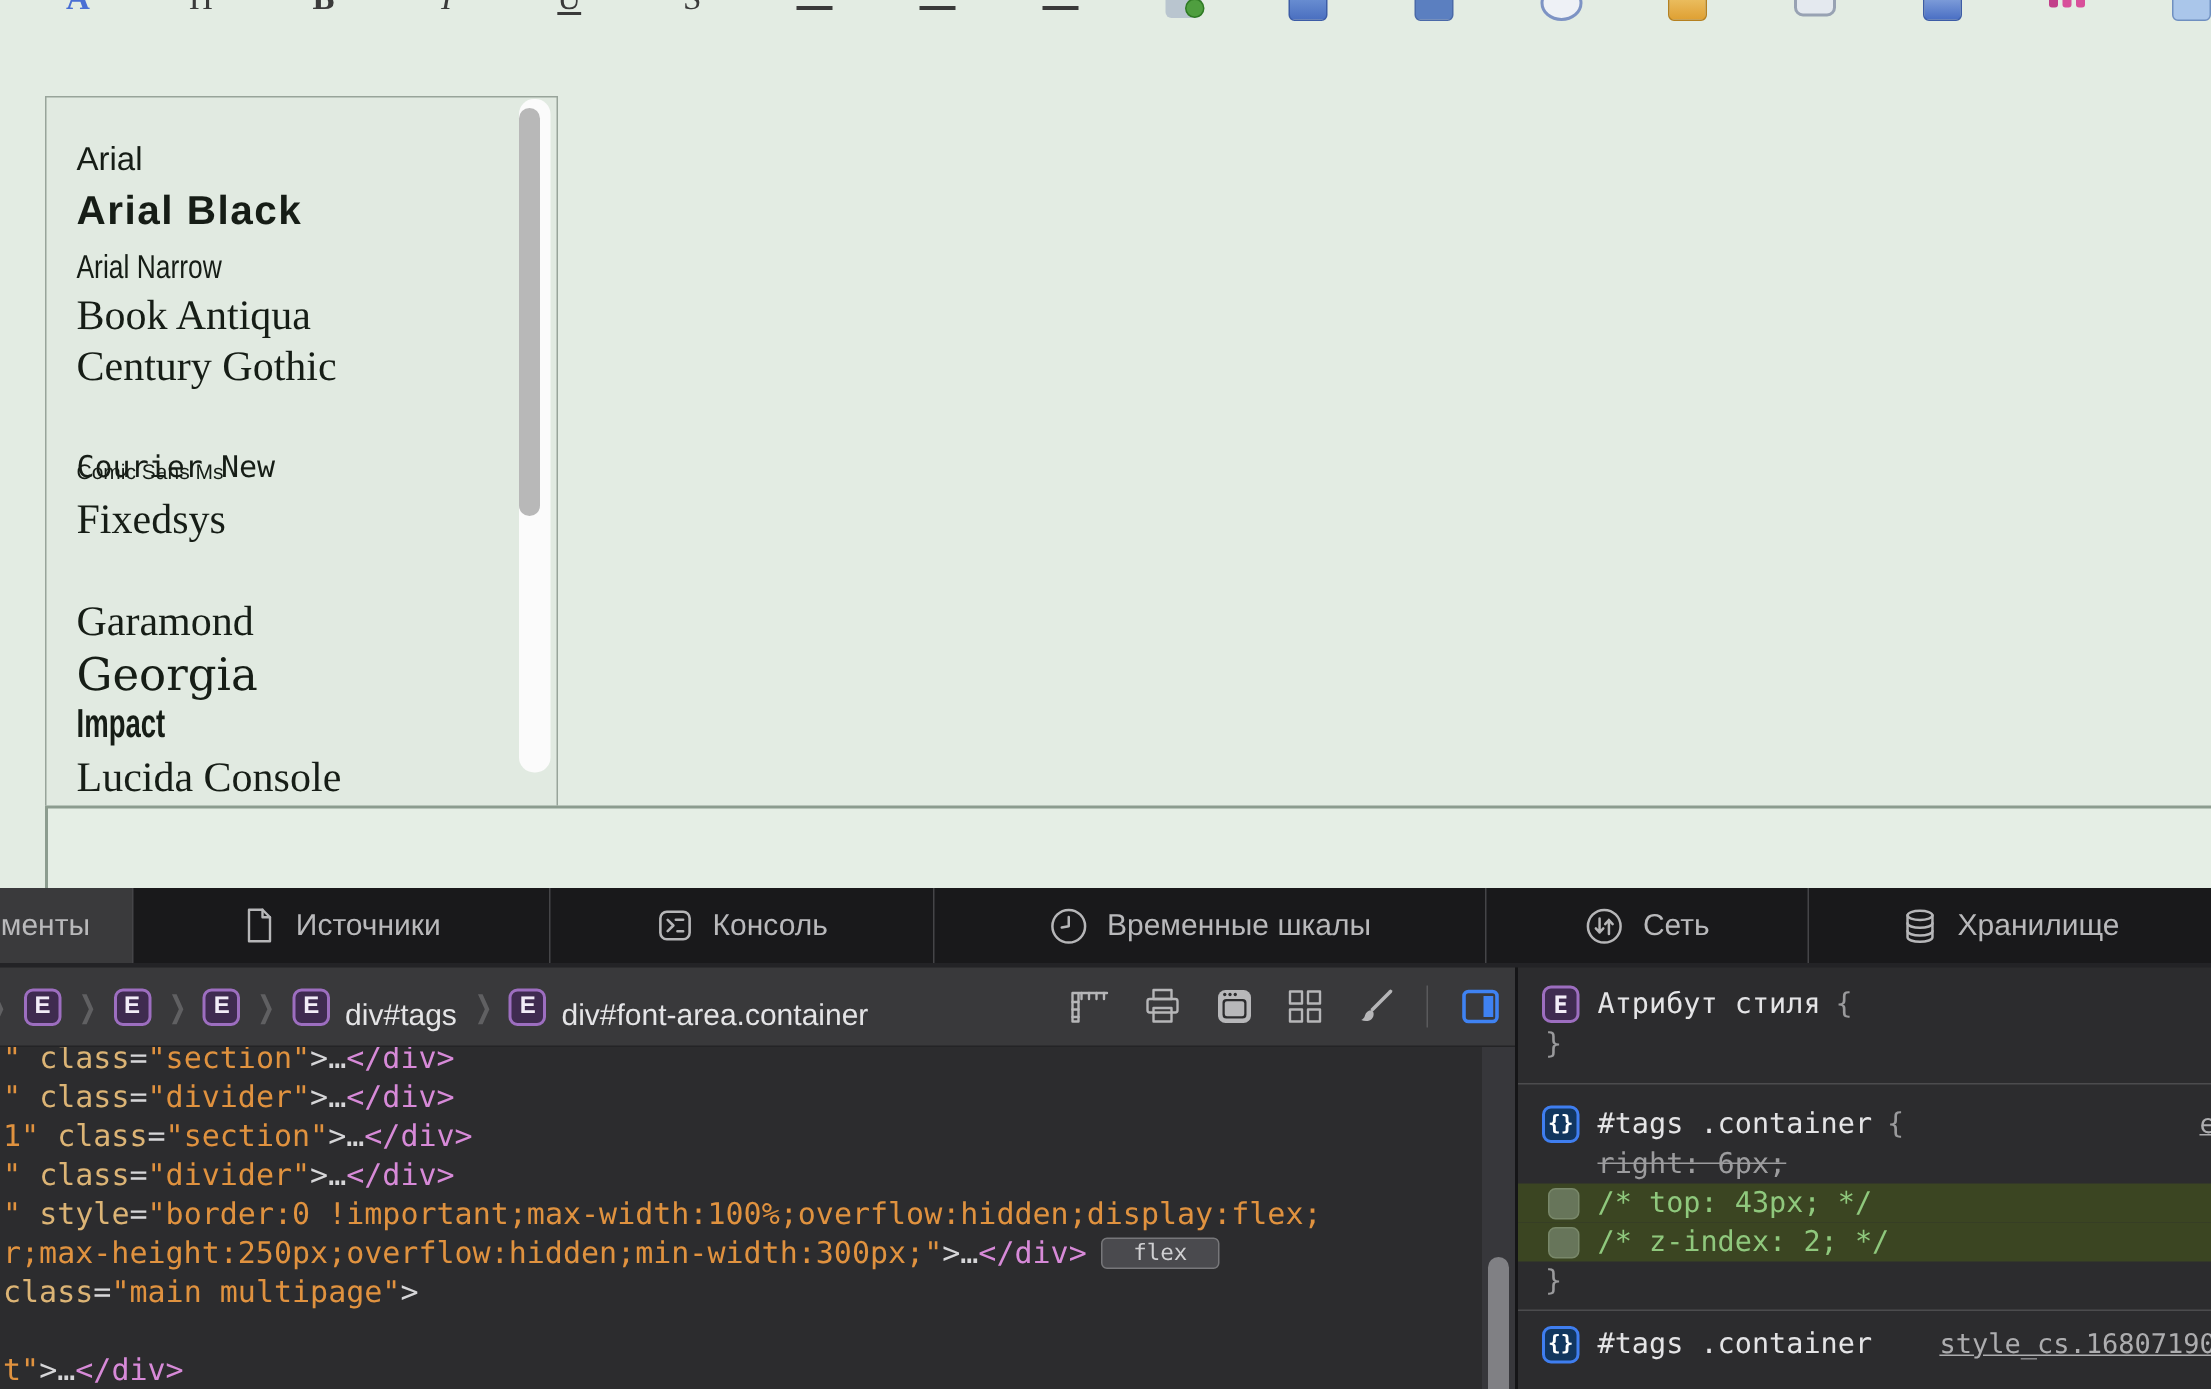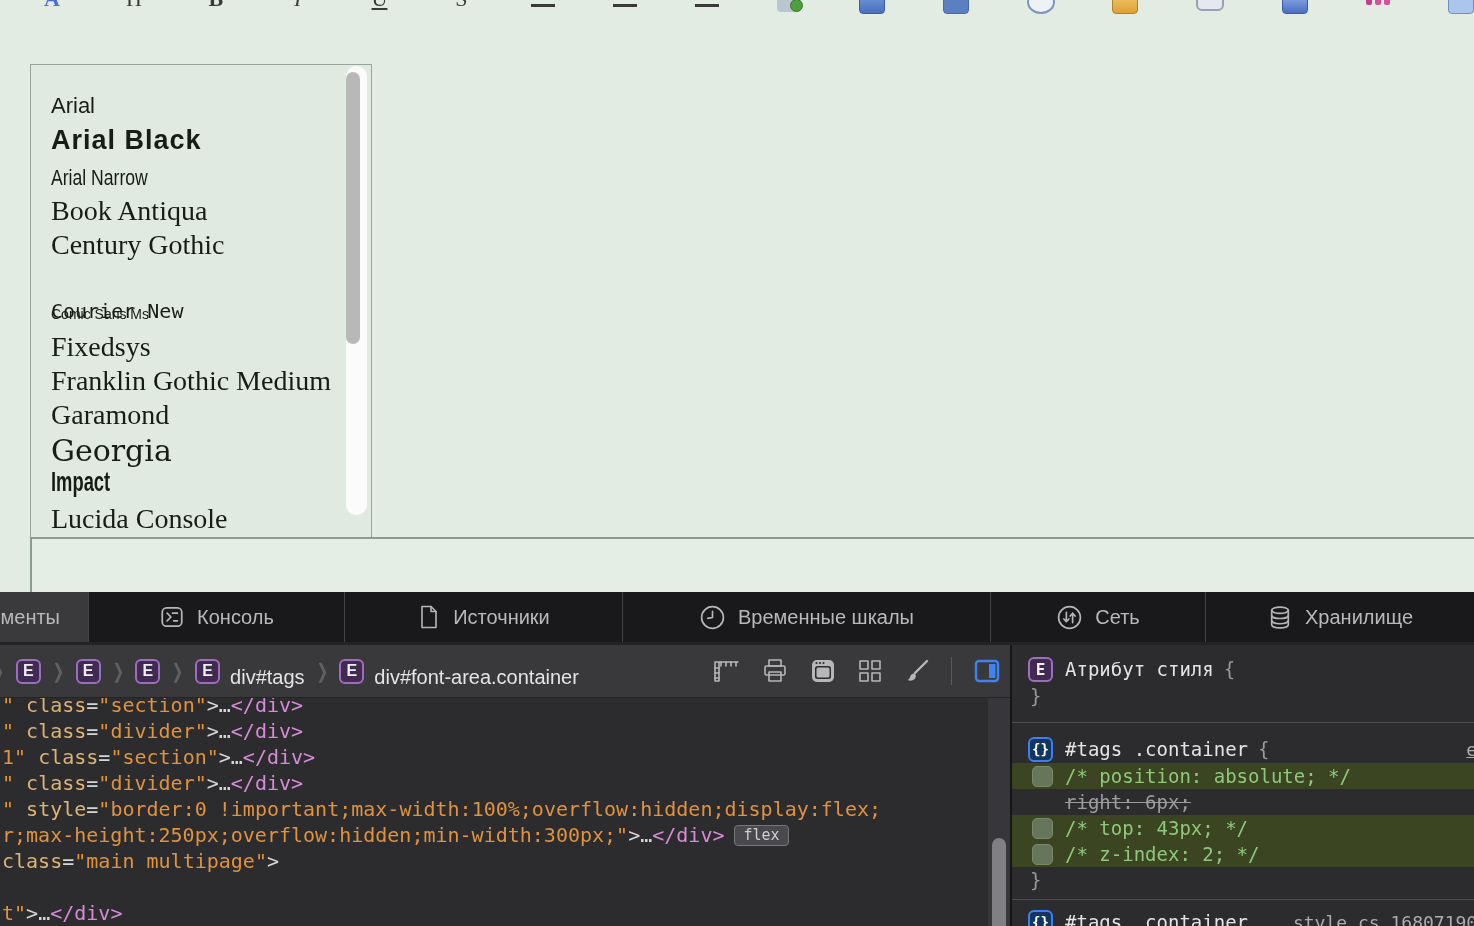--- a/index.html
+++ b/index.html
@@ -72,21 +72,21 @@
   .crumb-tools .sep{width:1px;height:28px;background:#5a5a5c;}
 
   .code-pane{flex:1;background:#2c2c2e;overflow:hidden;position:relative;
     font-family:"DejaVu Sans Mono",monospace;font-size:20px;line-height:26px;}
   .code-lines{margin-top:-6px;padding-left:2px;white-space:pre;}
   .tok-attr{color:#dcb475;}
   .tok-val{color:#e0923f;}
   .tok-tag{color:#d78ad8;}
   .tok-plain{color:#d6d6d8;}
   .flex-badge{display:inline-block;background:#4a4a4e;border:1px solid #77777a;border-radius:4px;
-    color:#cfcfd1;font-size:15px;line-height:19px;padding:0 8px;margin-left:10px;vertical-align:2px;}
+    color:#cfcfd1;font-size:15px;line-height:19px;padding:0 20px;margin-left:10px;vertical-align:2px;}
   .code-scroll{position:absolute;right:0;top:53px;width:22px;height:228px;background:#37373b;}
   .code-scroll .thumb{position:absolute;left:4px;top:140px;width:14px;height:95px;background:#808084;border-radius:7px;}
 
   .styles-pane{flex:1;background:#2c2c2e;overflow:hidden;position:relative;
     font-family:"DejaVu Sans Mono",monospace;font-size:19px;}
   .rule-header{display:flex;align-items:center;height:28px;padding-left:16px;position:relative;}
   .cssbadge{display:inline-flex;align-items:center;justify-content:center;width:25px;height:25px;border-radius:6px;
     background:#12365e;border:2px solid #3f7ef0;color:#fff;font-weight:bold;font-size:14px;box-sizing:border-box;margin-right:12px;
     font-family:"DejaVu Sans Mono",monospace;}
   .selector{color:#e4e4e6;}
@@ -137,52 +137,51 @@
         <div class="fl-scrollthumb"></div>
       </div>
     <span class="font-item f-arial" style="top: 28px;">Arial</span>
         <span class="font-item f-arial-black" style="top: 60px;">Arial Black</span>
         <span class="font-item f-arial-narrow" style="top: 100px;">Arial Narrow</span>
         <span class="font-item f-serif" style="top: 130px;">Book Antiqua</span>
         <span class="font-item f-serif" style="top: 164px;">Century Gothic</span>
         <span class="font-item f-comic" style="top: 202px;">Comic Sans Ms</span>
         <span class="font-item f-mono" style="top: 234px;">Courier New</span>
         <span class="font-item f-serif" style="top: 266px;">Fixedsys</span>
-        <span class="font-item f-serif" style="top: 300px;">Franklin Gothic Medium</span>
         <span class="font-item f-serif" style="top: 334px;">Garamond</span>
         <span class="font-item f-georgia" style="top: 368px;">Georgia</span>
         <span class="font-item f-impact" style="top: 402px;">Impact</span>
         <span class="font-item f-serif" style="top: 438px;">Lucida Console</span>
       </div>
     <div class="big-box"></div>
   </div>
 
   <div class="devtools">
     <div class="tabbar">
         <div class="dtab selected" style="width: 88px;">
           <span class="clip-label">Элементы</span>
         </div>
+        <div class="dtab" style="width: 278px;">
+          <span>
+            <svg class="ico" width="24" height="26" viewBox="0 0 24 26">
+              <path d="M5 2.5h9l5 5v16H5z" stroke="#b6b6b8" stroke-width="1.6" fill="none" stroke-linecap="round" stroke-linejoin="round"></path>
+              <path d="M14 2.5v5h5" stroke="#b6b6b8" stroke-width="1.6" fill="none" stroke-linecap="round" stroke-linejoin="round"></path>
+            </svg>
+          </span>
+          <span>Источники</span>
+        </div>
         <div class="dtab" style="width: 256px;">
           <span>
             <svg class="ico" width="26" height="26" viewBox="0 0 24 24">
               <rect x="3" y="3.5" width="18" height="17" rx="4" stroke="#b6b6b8" stroke-width="1.6" fill="none" stroke-linecap="round" stroke-linejoin="round"></rect>
               <path d="M7.5 8.5l3.5 3.5-3.5 3.5" stroke="#b6b6b8" stroke-width="1.6" fill="none" stroke-linecap="round" stroke-linejoin="round"></path>
               <path d="M12.5 8.5h4.5M13.5 15.5h3.5" stroke="#b6b6b8" stroke-width="1.6" fill="none" stroke-linecap="round" stroke-linejoin="round"></path>
             </svg>
           </span>
           <span>Консоль</span>
-        </div>
-        <div class="dtab" style="width: 278px;">
-          <span>
-            <svg class="ico" width="24" height="26" viewBox="0 0 24 26">
-              <path d="M5 2.5h9l5 5v16H5z" stroke="#b6b6b8" stroke-width="1.6" fill="none" stroke-linecap="round" stroke-linejoin="round"></path>
-              <path d="M14 2.5v5h5" stroke="#b6b6b8" stroke-width="1.6" fill="none" stroke-linecap="round" stroke-linejoin="round"></path>
-            </svg>
-          </span>
-          <span>Источники</span>
         </div>
         <div class="dtab" style="width: 368px;">
           <span>
             <svg class="ico" width="27" height="27" viewBox="0 0 26 26">
               <circle cx="13" cy="13" r="10.5" stroke="#b6b6b8" stroke-width="1.6" fill="none" stroke-linecap="round" stroke-linejoin="round"></circle>
               <path d="M13 7v6L8.5 13.8" stroke="#b6b6b8" stroke-width="1.6" fill="none" stroke-linecap="round" stroke-linejoin="round"></path>
             </svg>
           </span>
           <span>Временные шкалы</span>
         </div>
@@ -296,24 +295,20 @@
             <span class="brace">{</span>
           </div>
           <div class="close-brace">}</div>
           <div class="style-divider" style="margin-top: 13px;"></div>
           <div class="rule-header" style="margin-top: 12px;">
             <span class="cssbadge" style="margin-right: 12px;">{}</span>
             <span class="selector">#tags .container</span>
             <span class="brace">{</span>
             <span class="rule-link">ex</span>
           </div>
-          <div class="prop-row commented">
-            <span class="prop-check"></span>
-            <span class="prop-text prop-comment">/* position: absolute; */</span>
-          </div>
           <div class="prop-row">
             <span class="prop-text prop-overridden">right: 6px;</span>
           </div>
           <div class="prop-row commented">
             <span class="prop-check"></span>
             <span class="prop-text prop-comment">/* top: 43px; */</span>
           </div>
           <div class="prop-row commented">
             <span class="prop-check"></span>
             <span class="prop-text prop-comment">/* z-index: 2; */</span>

